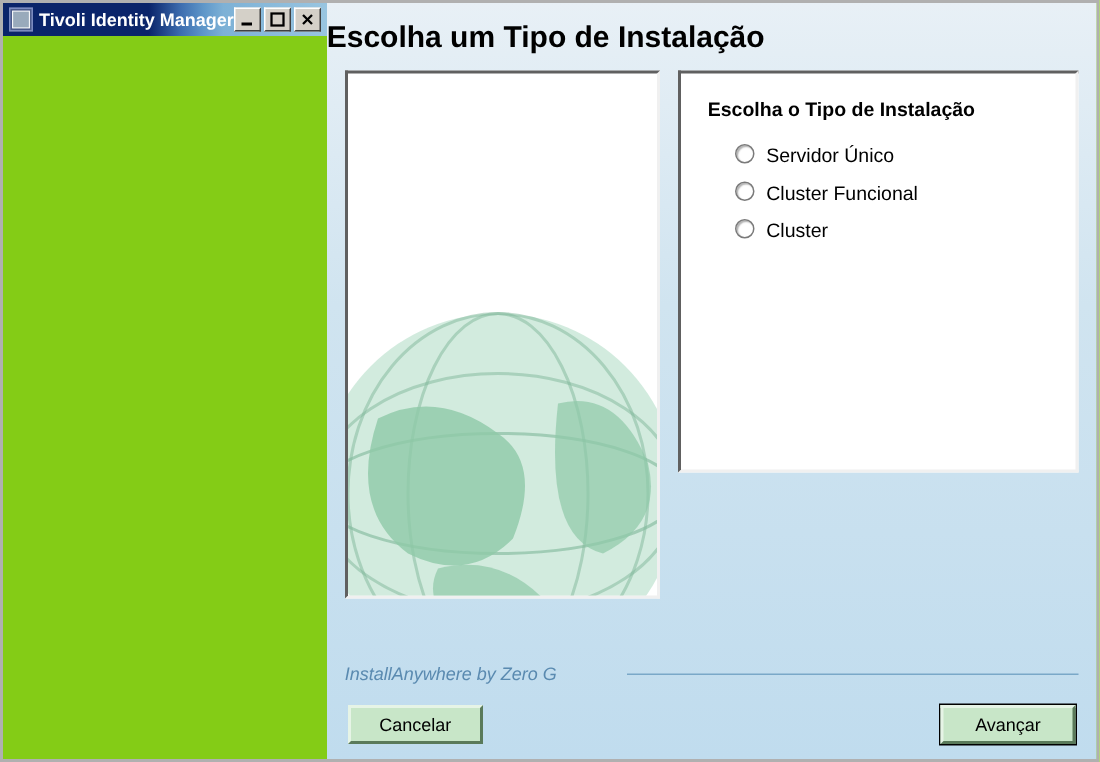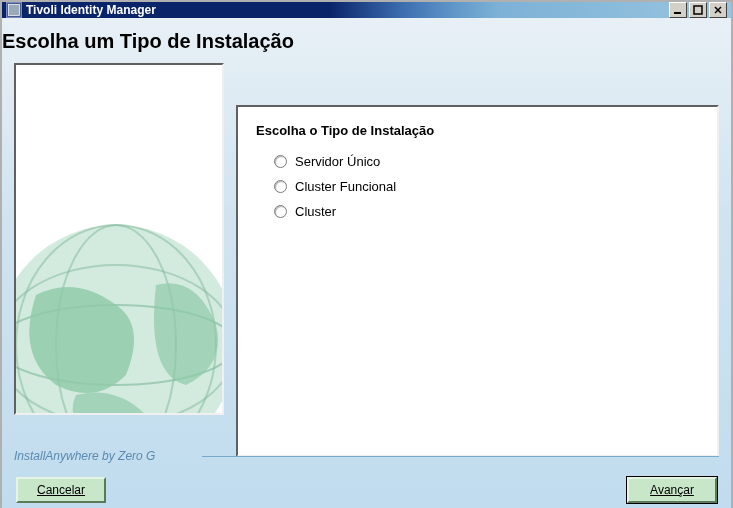--- a/index.html
+++ b/index.html
@@ -9,21 +9,20 @@
       width: 733px;
       height: 508px;
       overflow: hidden;
     }
     .window {
       width: 733px;
       height: 508px;
       border: 2px solid #b0b0b0;
       background: #84cc16;
       display: flex;
-      flex-direction: column;
       position: relative;
     }
     .titlebar {
       height: 22px;
       background: linear-gradient(to right, #0a246a 0%, #0a246a 45%, #3d6eb0 55%, #5f97c9 62%, #7db1d6 68%, #99c5e0 100%);
       display: flex;
       align-items: center;
       color: #fff;
       padding: 0 4px;
     }
@@ -98,41 +97,39 @@
     }
     .globe-art {
       position: absolute;
       left: -40px;
       top: 150px;
       width: 280px;
       height: 250px;
     }
     .right-panel {
       flex: 1;
-      height: 352px;
+      height: 268px;
       background: #fff;
       border-top: 2px solid #606060;
       border-left: 2px solid #606060;
       border-right: 2px solid #f0f0f0;
       border-bottom: 2px solid #f0f0f0;
       padding: 16px 18px;
-      margin-top: 42px;
     }
     .section-heading {
       font-size: 13px;
       font-weight: bold;
       color: #000;
       margin-bottom: 16px;
     }
     .radio-group {
       padding-left: 18px;
     }
     .radio-row {
       display: flex;
-      align-items: center;
       margin-bottom: 10px;
       font-size: 13px;
       color: #000;
       cursor: pointer;
     }
     .radio-input {
       width: 13px;
       height: 13px;
       border-radius: 50%;
       border: 1px solid #7a7a7a;
@@ -158,21 +155,20 @@
       height: 1px;
       background: #7aa8c8;
       margin-left: 6px;
     }
     .button-bar {
       height: 46px;
       display: flex;
       align-items: center;
       padding: 0 14px;
       gap: 8px;
-      text-decoration: underline;
     }
     .button-bar .spacer { flex: 1; }
     .btn {
       min-width: 90px;
       height: 26px;
       background: #c8e6c8;
       border-top: 2px solid #e6f4e6;
       border-left: 2px solid #e6f4e6;
       border-right: 2px solid #5a7a5a;
       border-bottom: 2px solid #5a7a5a;

